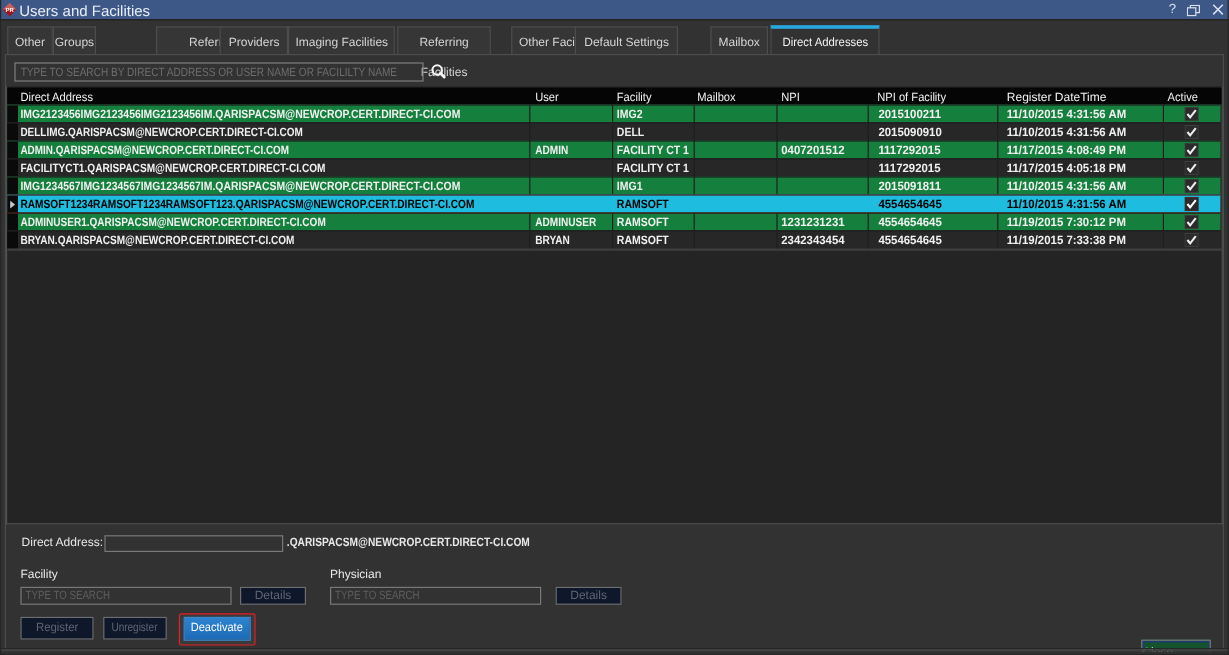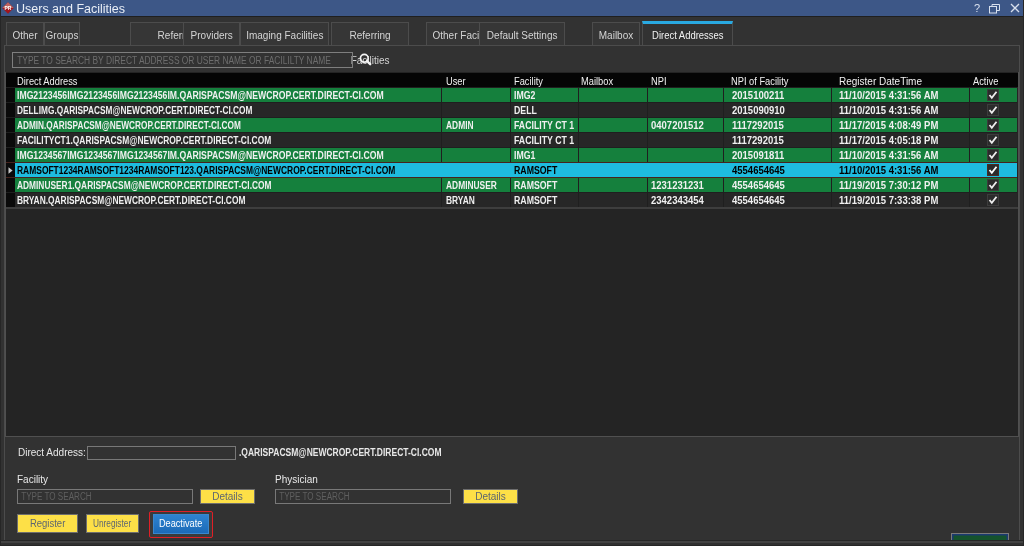--- a/index.html
+++ b/index.html
@@ -23,21 +23,21 @@
 .rA{background:#15803d;border-top:1px solid #1f1f1f;}
 .rB{background:#272727;border-top:1px solid #1f1f1f;}
 .sel{background:#1ebcdf;color:#000;z-index:2;border-top:1px solid #47231d;}
 .selbot{position:absolute;left:0;top:104px;width:1011px;height:1px;background:#47231d;z-index:3;}
 .ind{position:absolute;left:0px;top:0;width:9px;height:15px;background:#0a0a0a;}
 .cell{position:absolute;top:1.5px;white-space:nowrap;transform-origin:0 50%;}
 .vline{position:absolute;top:14px;width:1px;height:120px;background:#1f1f1f;z-index:1;}
 #groove{position:absolute;left:0;top:134px;width:1012px;height:2px;background:#3e3e3e;}
 .lbl{color:#e8e8e8;font-size:10px;white-space:nowrap;}
 .inp{position:absolute;border:1px solid #787878;background:#323232;color:#5f5f5f;font-size:10px;line-height:12px;white-space:nowrap;}
-.dbtn{position:absolute;border:1px solid #6e6e6e;background:#fde047;color:#5d6670;font-size:10px;text-align:center;}
+.dbtn{position:absolute;border:1px solid #6e6e6e;background:#0f172a;color:#5d6670;font-size:10px;text-align:center;}
 .dbtn span{display:inline-block;transform:scaleX(0.85);}
 .sc100{transform:scaleX(1)!important;}.sc95{transform:scaleX(0.95)!important;}.sc83{transform:scaleX(0.83)!important;}
 #deactwrap{position:absolute;left:148.5px;top:510.5px;width:64.5px;height:27px;border:1.5px solid #e11f26;border-radius:2px;background:#3a3a3a;}
 #deactivate{position:absolute;left:153px;top:514px;width:56px;height:20px;background:linear-gradient(#2e83cf,#1b6ab8);border:1px solid #3a87cc;color:#fff;font-size:10px;text-align:center;line-height:18px;}
 #deactivate span{display:inline-block;transform:scaleX(0.92);}
 #closebtn{position:absolute;left:951px;top:512px;width:58px;height:24px;background:#14532d;border:1px solid #7a7a7a;box-shadow:inset 0 0 0 1.5px #1b3a70;color:#fff;font-size:10px;line-height:22px;margin-top:21px;}
 #botline1{position:absolute;left:0px;top:540px;width:1024px;height:1px;background:#262626;}
 #botline2{position:absolute;left:0px;top:541px;width:1024px;height:2px;background:#424242;}
 #botband{position:absolute;left:0px;top:543px;width:1024px;height:3px;background:#303030;}
 #winedge{position:absolute;left:0;top:0;width:1024px;height:546px;border:1px solid #262626;border-top:none;pointer-events:none;}

